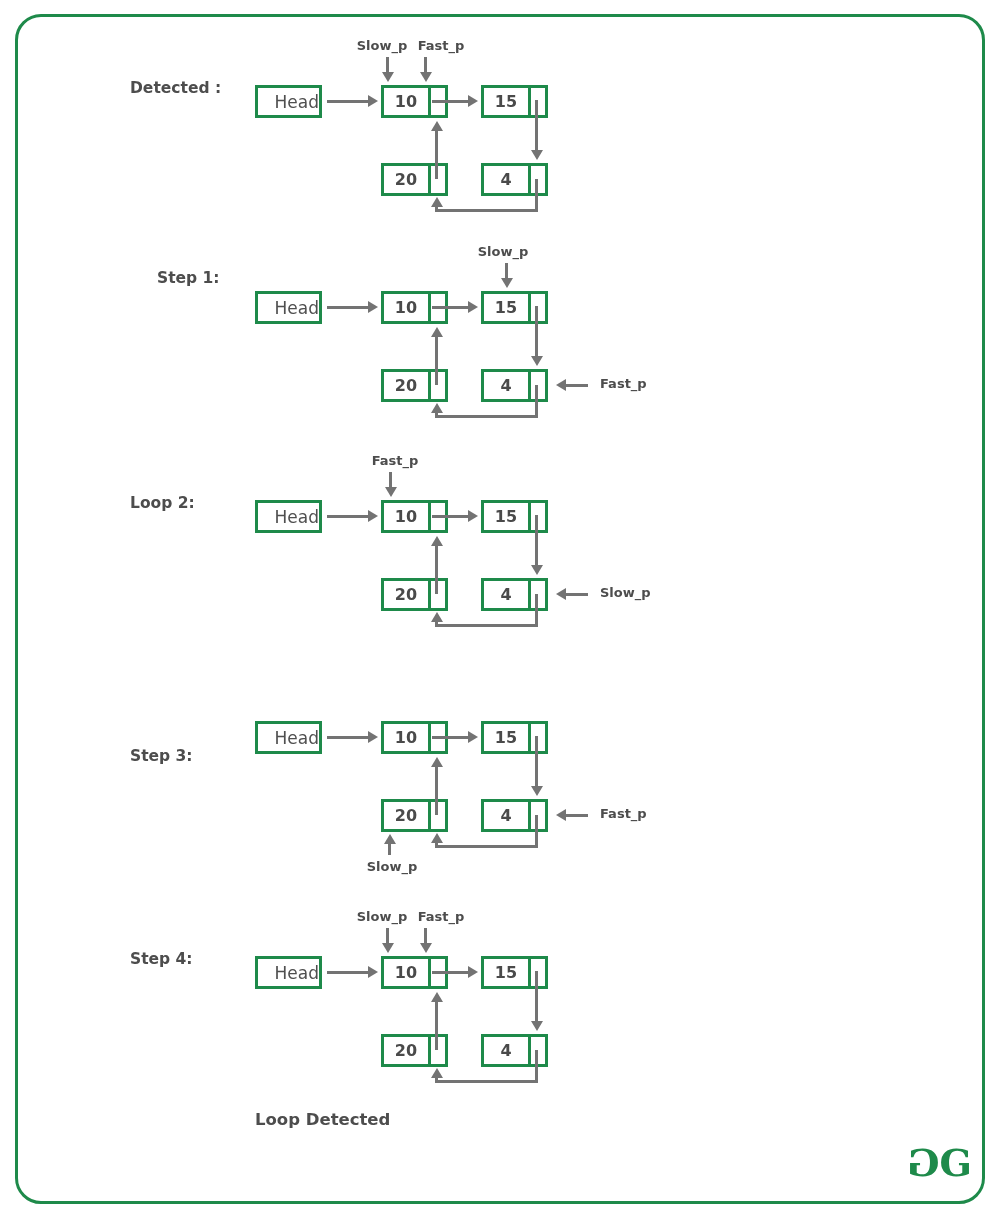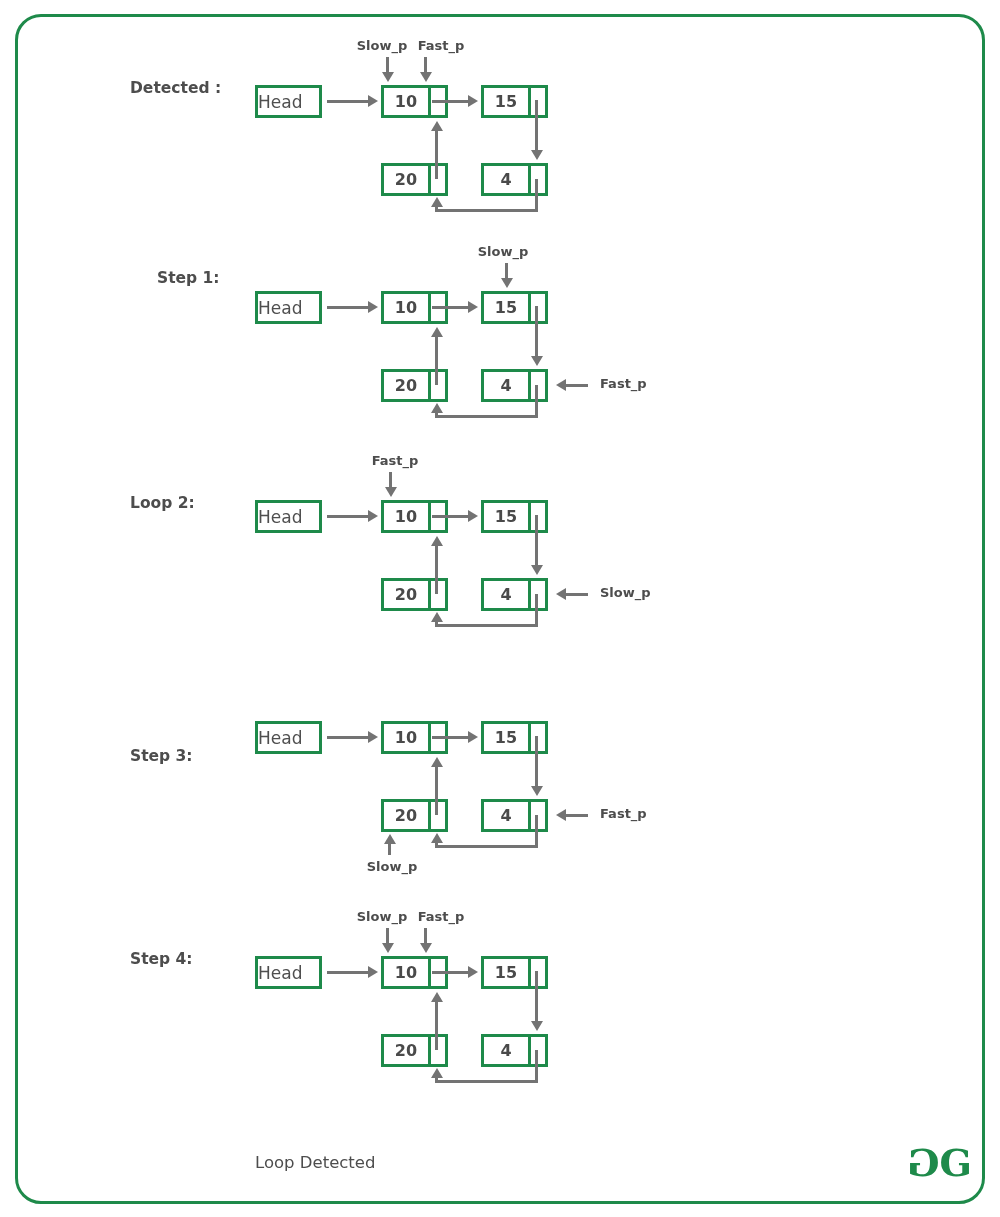--- a/index.html
+++ b/index.html
@@ -17,41 +17,41 @@
     position:absolute;left:15px;top:14px;width:970px;height:1190px;
     box-sizing:border-box;border:3px solid var(--green);border-radius:26px;
   }
   .panel{position:absolute;left:0;top:0;width:100%;height:100%;}
   .panel-label{
     position:absolute;font-weight:700;font-size:15.5px;color:var(--text);
     white-space:nowrap;
   }
   .box{
     position:absolute;width:61px;height:27px;border:3px solid var(--green);
-    background:#fff;display:flex;align-items:center;justify-content:flex-start;
+    background:#fff;display:flex;align-items:center;justify-content:flex-end;
   }
   .head-box{font-size:17px;color:#4f4f4f;}
   .node{justify-content:flex-start;}
   .node .val{
     width:44px;height:100%;display:flex;align-items:center;justify-content:center;
     font-weight:700;font-size:16px;color:#4a4a4a;
   }
   .node .next{flex:1;height:100%;border-left:3px solid var(--green);}
   .line{position:absolute;background:var(--gray);}
   .ah{position:absolute;width:0;height:0;border-style:solid;border-color:transparent;}
   .ah.r{border-width:6px 0 6px 10px;border-left-color:var(--gray);}
   .ah.l{border-width:6px 10px 6px 0;border-right-color:var(--gray);}
   .ah.d{border-width:10px 6px 0 6px;border-top-color:var(--gray);}
   .ah.u{border-width:0 6px 10px 6px;border-bottom-color:var(--gray);}
   .ptr-label{
     position:absolute;font-size:13px;font-weight:600;color:var(--text);
     white-space:nowrap;
   }
   .ptr-label.centered{width:90px;text-align:center;}
-  .result{position:absolute;font-size:16.5px;font-weight:400;color:var(--text);margin-top:43px;}
+  .result{position:absolute;font-size:16.5px;font-weight:700;color:var(--text);}
   .logo{
     position:absolute;left:911px;top:1140px;
     font-family:"DejaVu Serif","Liberation Serif",serif;font-weight:700;
     font-size:38px;color:var(--green);letter-spacing:-4px;
   }
   .logo .flip{display:inline-block;transform:scaleX(-1);}
 </style>
 </head>
 <body>
 

